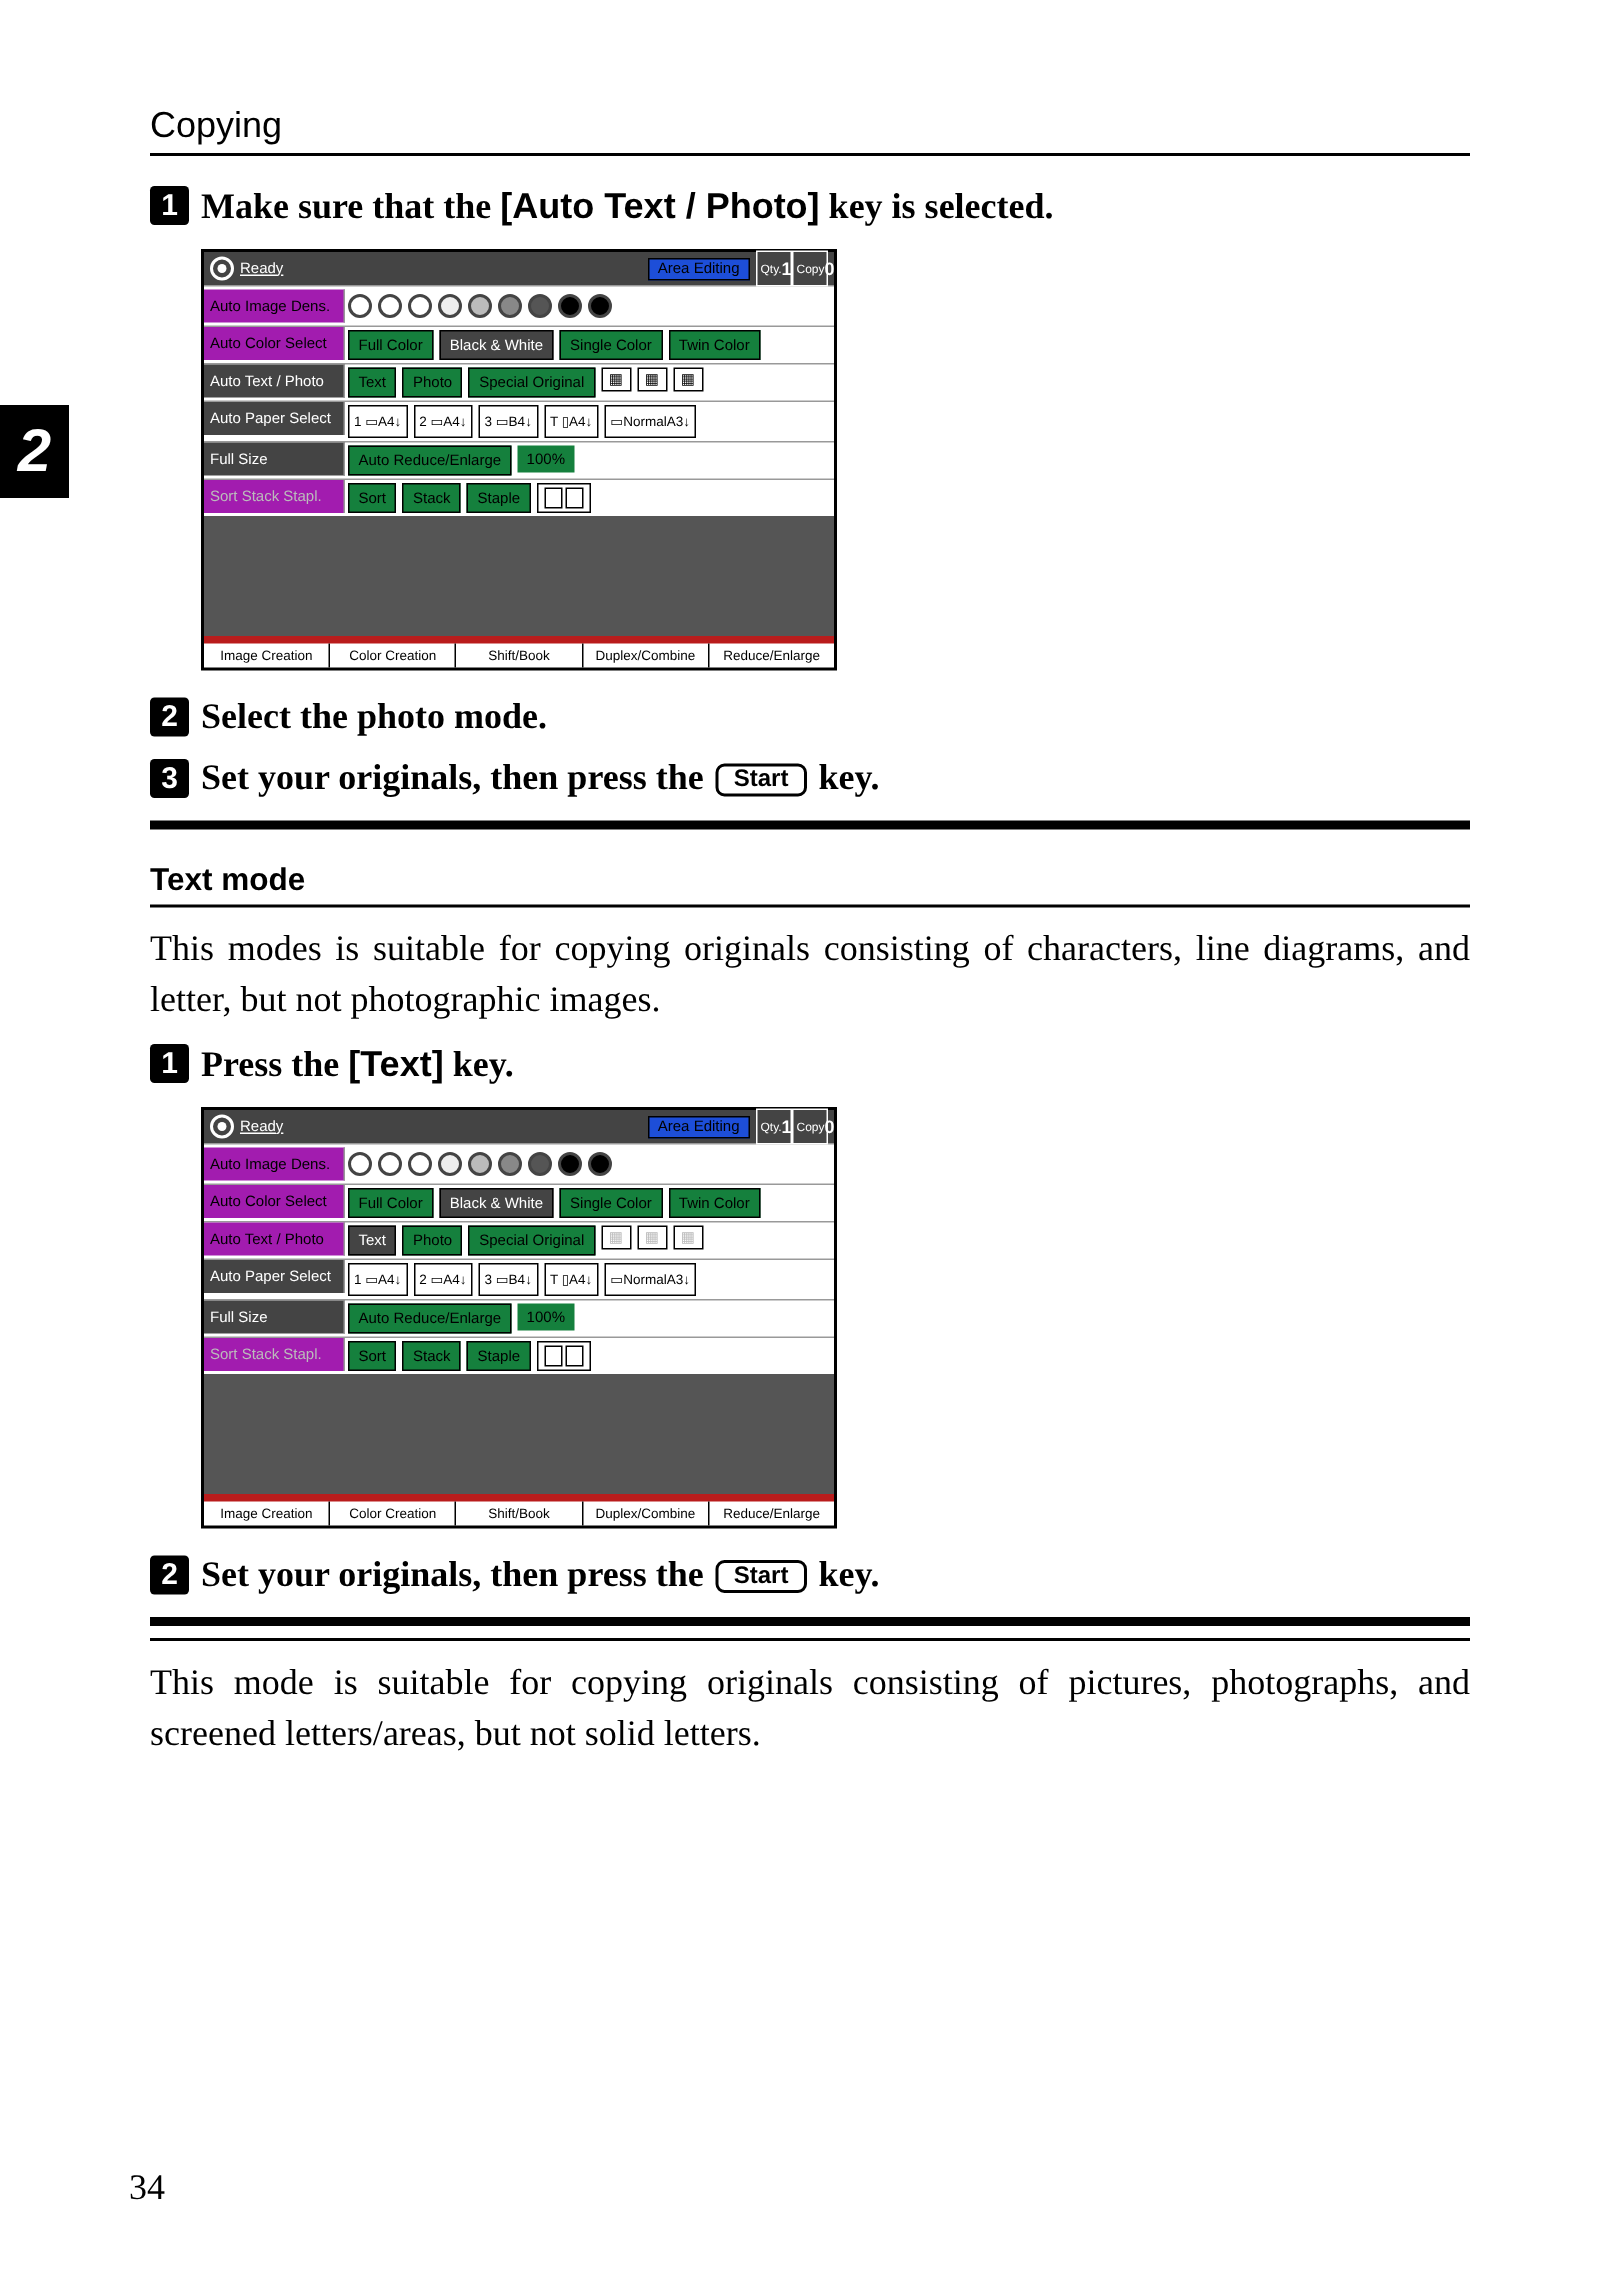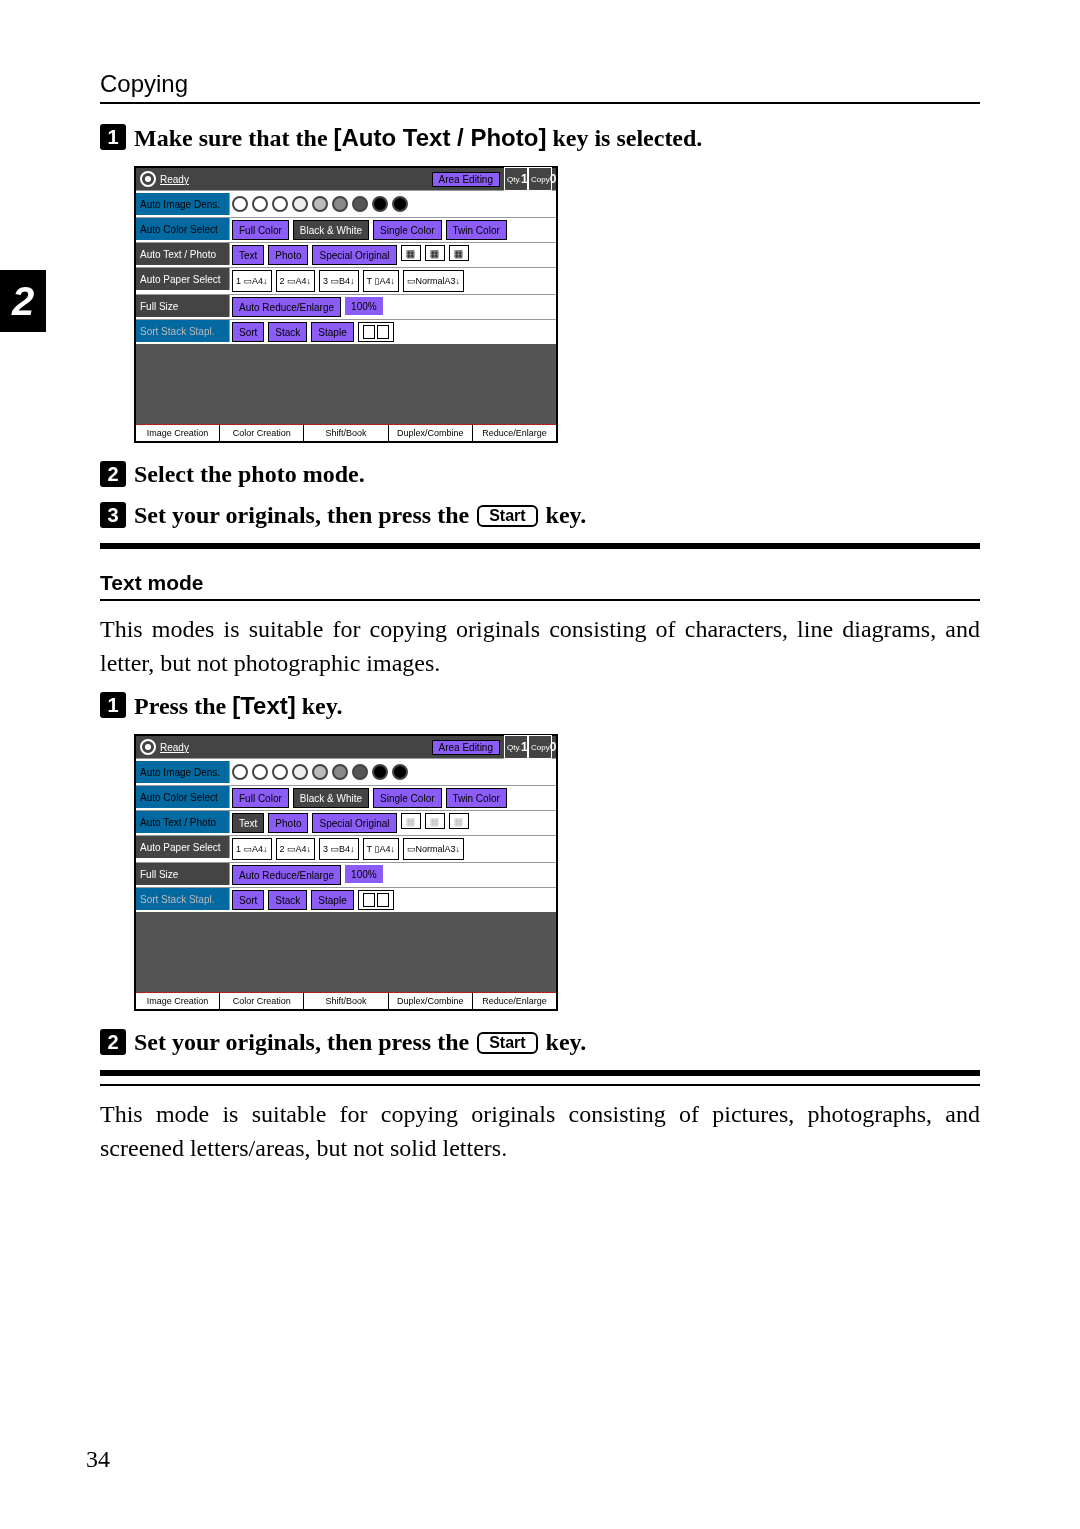--- a/index.html
+++ b/index.html
@@ -136,21 +136,21 @@
   .circle-ready::after {
     content:"";
     position:absolute;
     width:6px; height:6px;
     background:#fff;
     border-radius:50%;
     left:3px; top:3px;
   }
   .panel-top .ready { flex: 1; text-decoration: underline; }
   .area-edit {
-    background:#8b5cf6; color:#000;
+    background:#1d4ed8; color:#000;
     border:1px solid #000;
     padding:1px 6px;
     margin-right:4px;
   }
   .counter {
     display:flex;
   }
   .counter .cell {
     width:18px; height:18px;
     border:1px solid #fff;
@@ -162,36 +162,36 @@
   
   .row {
     display:flex;
     align-items:stretch;
     border-top:1px solid #999;
   }
   .row-label {
     width: 85px;
     padding: 3px 4px;
     border-right:1px solid #999;
-    background:#0369a1;
+    background:#a21caf;
     display:flex;
     align-items:center;
     height: 16px;
   }
   .row-label.sel {
     background:#444; color:#fff;
   }
   .btn {
     border:1px solid #000;
     margin:2px;
     padding:2px 6px;
     height:14px;
     display:flex;
     align-items:center;
-    background:#8b5cf6;
+    background:#15803d;
   }
   .btn.sel { background:#444; color:#fff; }
   .density-row {
     display:flex;
     align-items:center;
     padding:2px 0;
   }
   .dens-circle {
     width:12px; height:12px; border:2px solid #444; border-radius:50%; margin:0 2px;
   }
@@ -216,21 +216,21 @@
     height:16px;
     background:#fff;
     font-size:9px;
   }
   .panel-middle {
     height:80px;
     background:#555;
   }
   .panel-bottom {
     display:flex;
-    border-top:1px solid #b91c1c;
+    border-top:5px solid #b91c1c;
   }
   .panel-bottom .tab {
     flex:1;
     border-right:1px solid #000;
     text-align:center;
     padding:3px 0;
     font-size:9px;
   }
   .panel-bottom .tab:last-child { border-right:none; }
 

